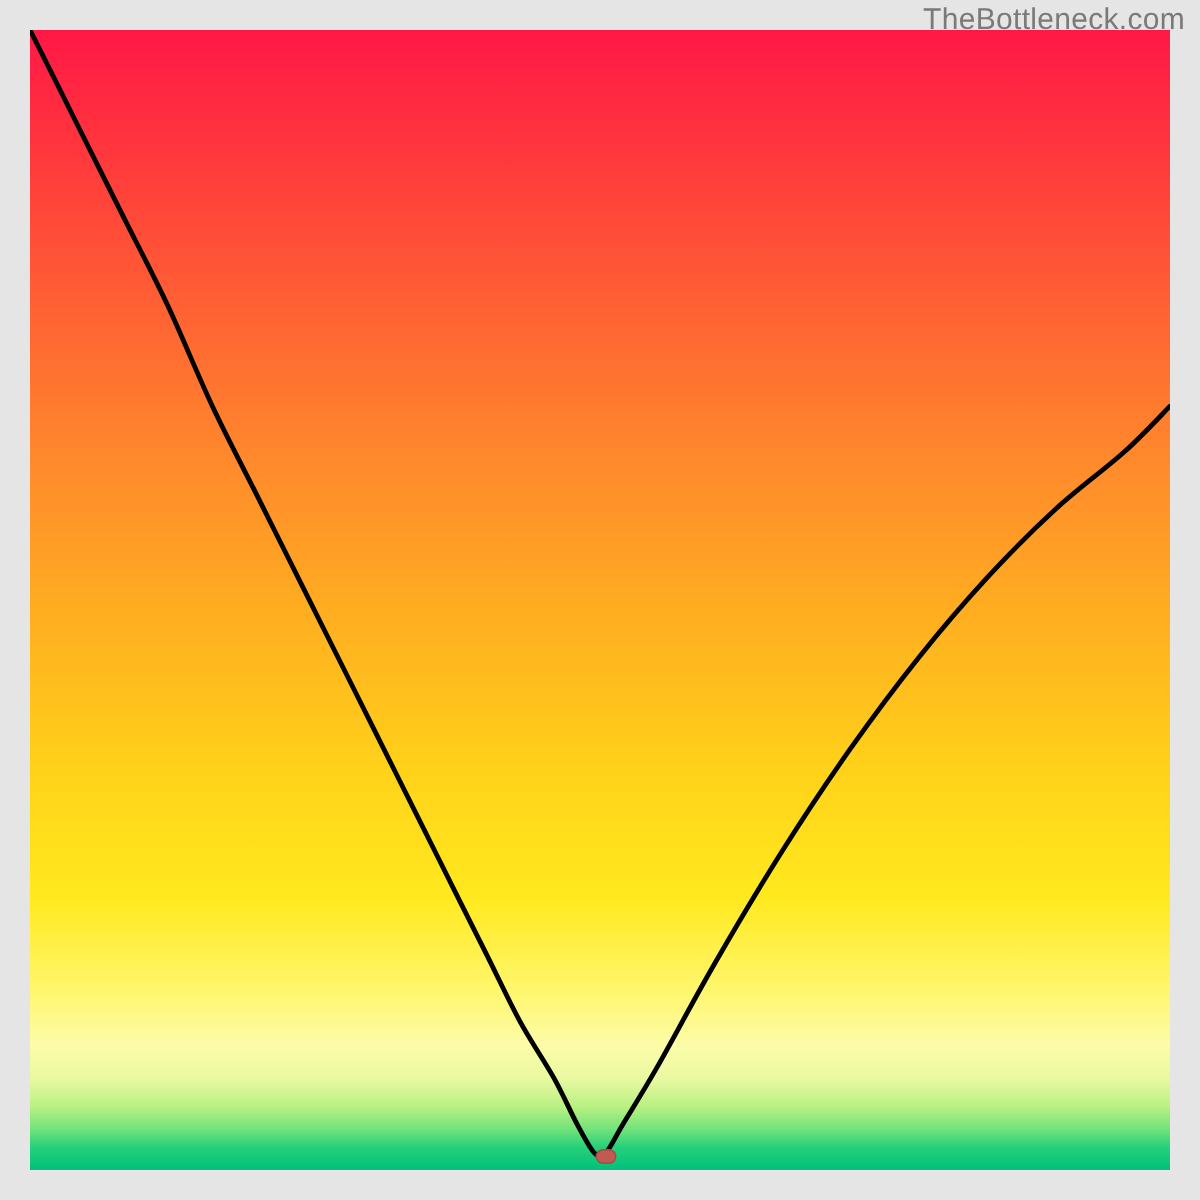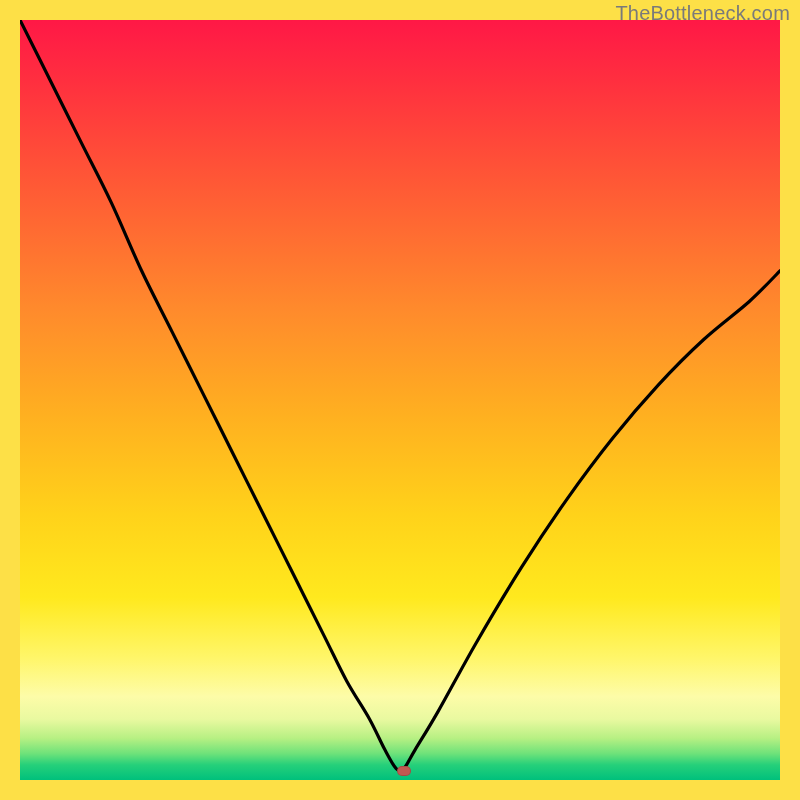--- a/index.html
+++ b/index.html
@@ -10,21 +10,21 @@
     background: #000;
     font-family: Arial, Helvetica, sans-serif;
     overflow: hidden;
   }
   .frame {
     position: absolute;
     left: 0;
     top: 0;
     width: 800px;
     height: 800px;
-    background: #fde047;
+    background: #e5e5e5;
   }
   .plot {
     position: absolute;
     left: 20px;
     top: 20px;
     width: 760px;
     height: 760px;
     
     background: linear-gradient(
       to bottom,

